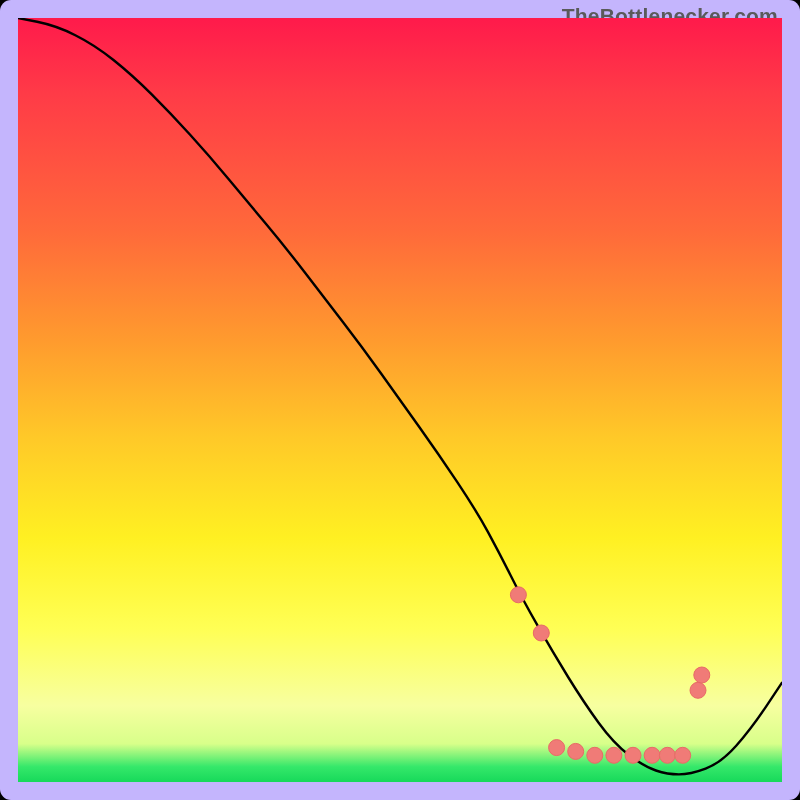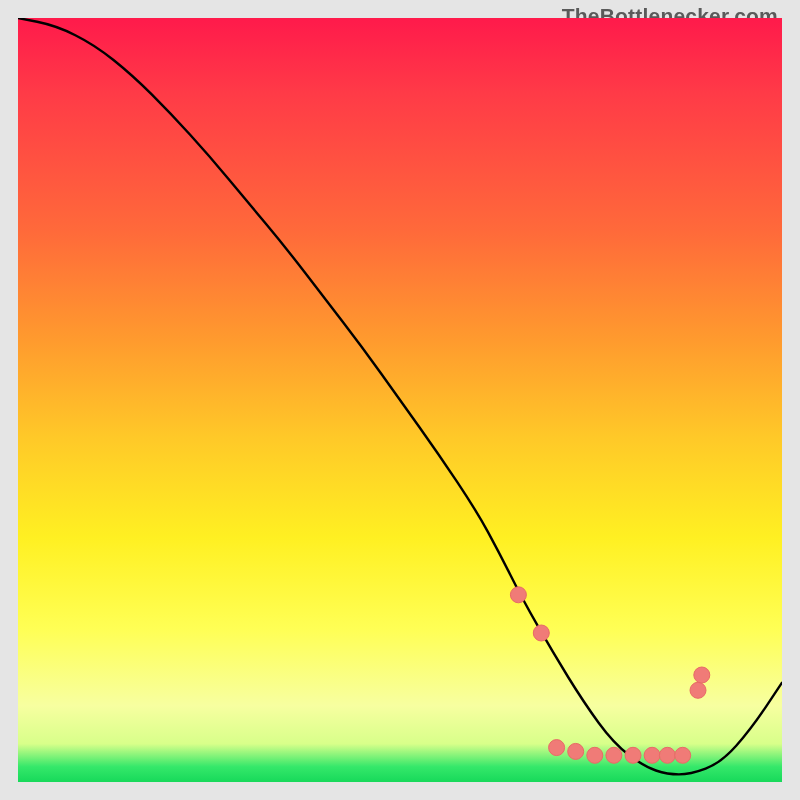--- a/index.html
+++ b/index.html
@@ -7,21 +7,22 @@
     padding: 0;
     width: 800px;
     height: 800px;
     background: #000;
     overflow: hidden;
     font-family: Arial, Helvetica, sans-serif;
   }
   .frame {
     position: absolute;
     inset: 0;
-    background: #e5e5e5;
+    background: #c4b5fd;
+    border-radius: 11px;
   }
   .plot-area {
     position: absolute;
     left: 18px;
     top: 18px;
     width: 764px;
     height: 764px;
     overflow: hidden;
   }
   .gradient {

